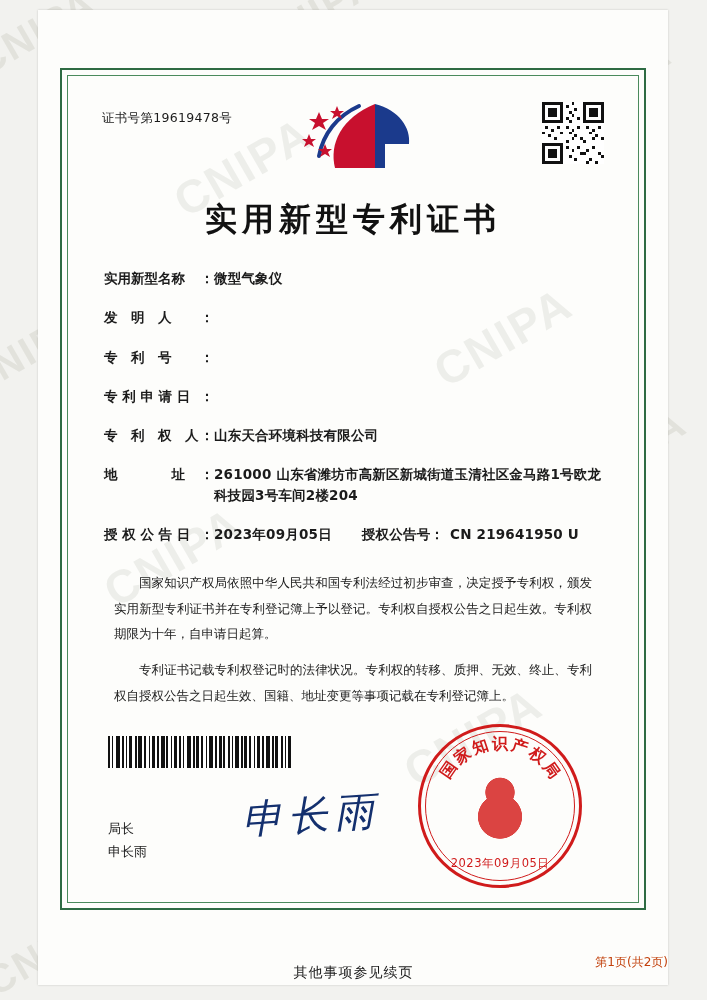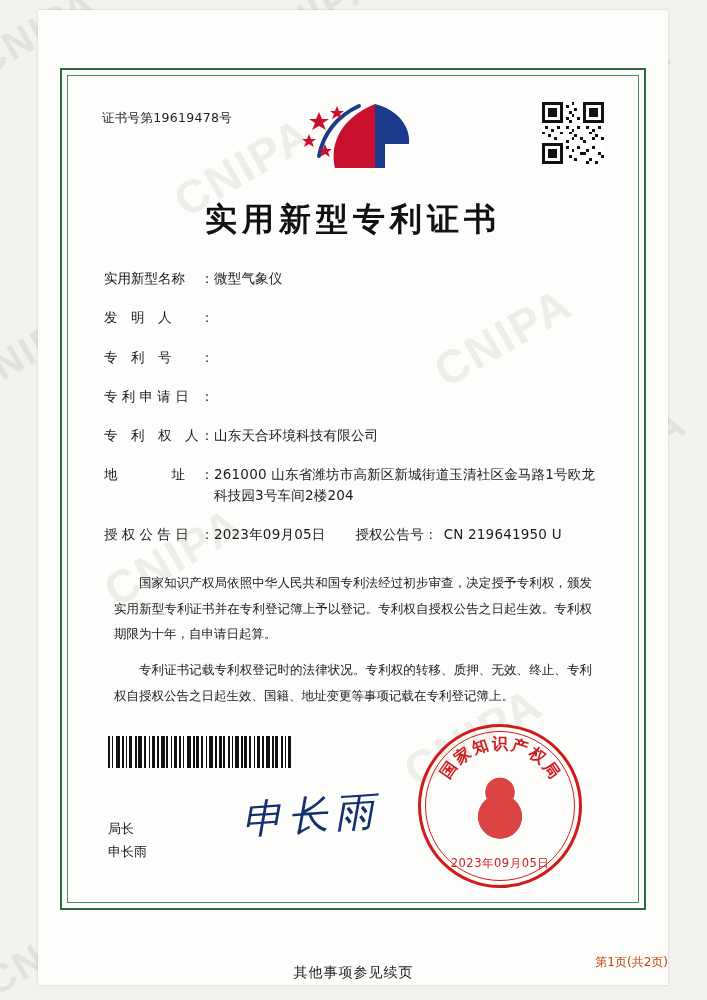--- a/index.html
+++ b/index.html
@@ -134,20 +134,21 @@
   }
 
   
   .fields { padding: 0 2px; }
   .field {
     display: flex;
     align-items: flex-start;
     font-size: 13.5px;
     margin-bottom: 19px;
     line-height: 1.5;
+    font-weight: bold;
   }
   .field-label {
     flex: 0 0 96px;
     color: #1b1b1b;
     letter-spacing: 0px;
     white-space: pre;
   }
   .field-sep {
     flex: 0 0 14px;
     text-align: center;

